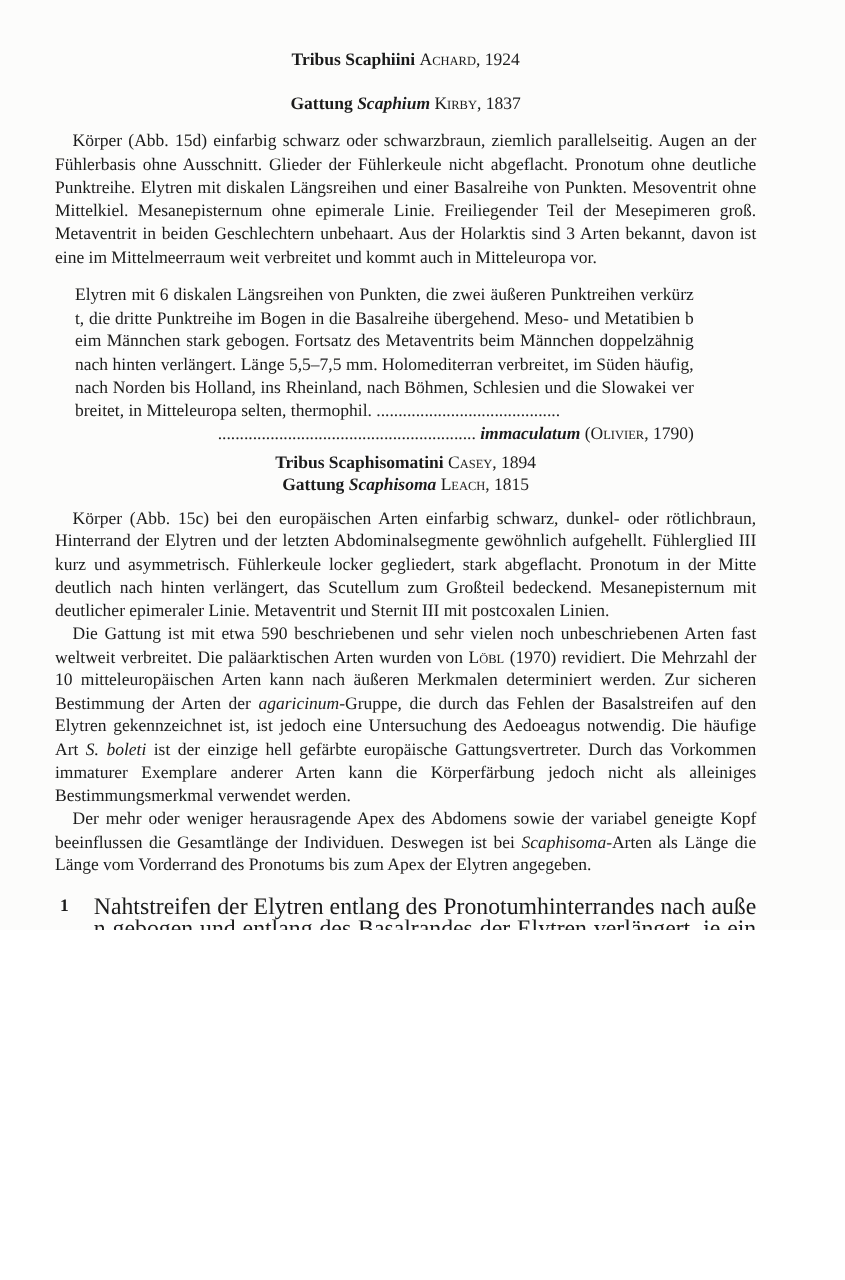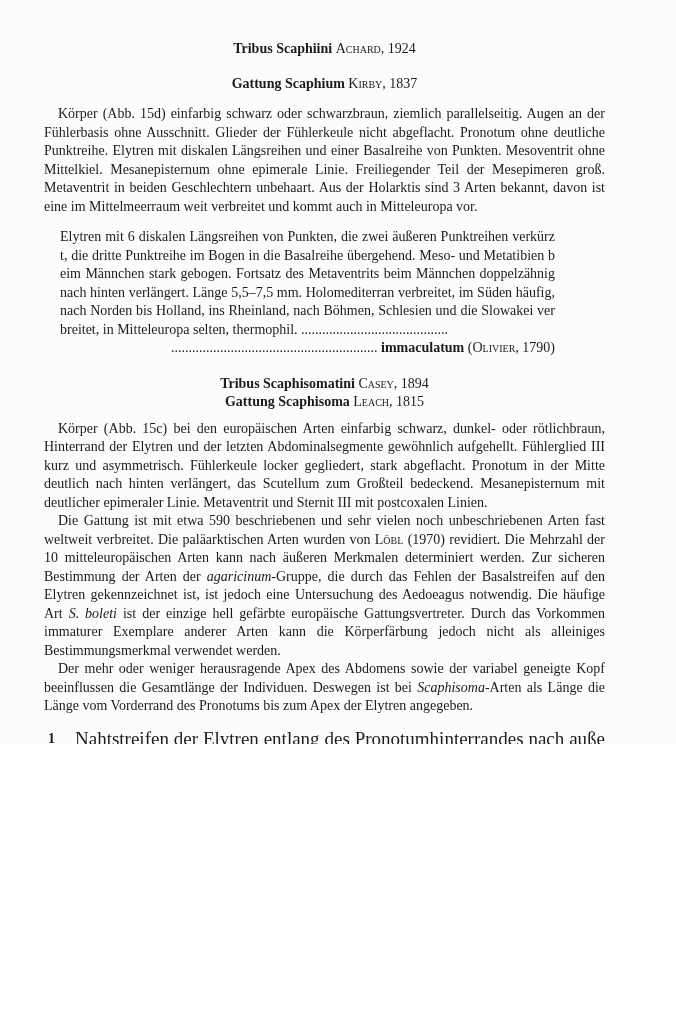--- a/index.html
+++ b/index.html
@@ -45,21 +45,21 @@
     text-indent: 0;
     word-break: break-all;
   }
   .species-ref {
     font-size: 14px;
     line-height: 18.5px;
     text-align: right;
     white-space: nowrap;
     overflow: hidden;
   }
-  .h-tribus2 { margin-top: 17px; }
+  .h-tribus2 { margin-top: 4px; }
   .h-gattung2 { }
   .p-sect2-first { margin-top: 8px; }
   .key {
     margin-top: 14px;
   }
   .key-item {
     display: flex;
     align-items: flex-start;
   }
   .key-marker {
@@ -79,21 +79,21 @@
   .folio {
     margin-top: 10px;
     padding-right: 43px;
     text-align: right;
     font-size: 14px;
     line-height: 18.5px;
   }
   
   .s-b  { font-weight: bold; }
   .s-i  { font-style: italic; }
-  .s-bi { font-weight: bold; }
+  .s-bi { font-weight: bold; font-style: italic; }
   .s-sc { font-variant: small-caps; }
 </style>
 </head>
 <body>
 
 <div class="page">
 
   <div class="heading h-tribus1"><span class="s-b">Tribus Scaphiini </span><span class="s-sc">Achard</span><span>, 1924</span></div>
 
   <div class="heading h-gattung1"><span class="s-b">Gattung </span><span class="s-bi">Scaphium</span><span> </span><span class="s-sc">Kirby</span><span>, 1837</span></div>

